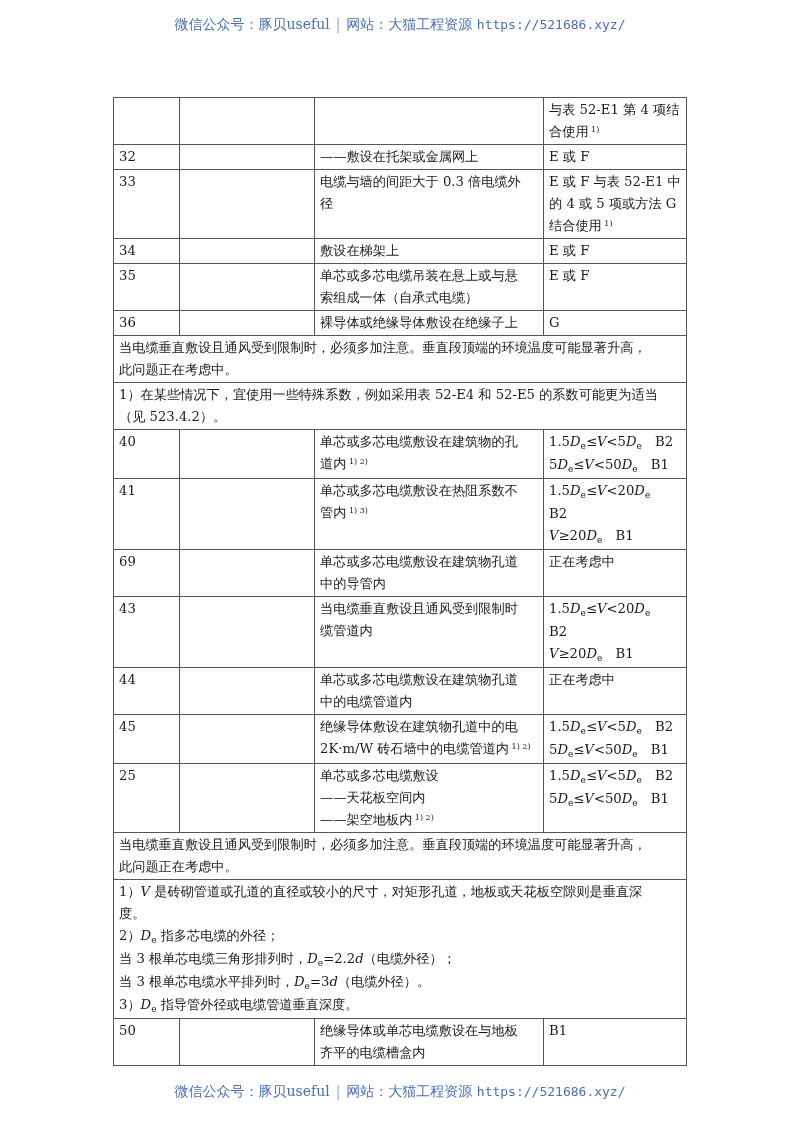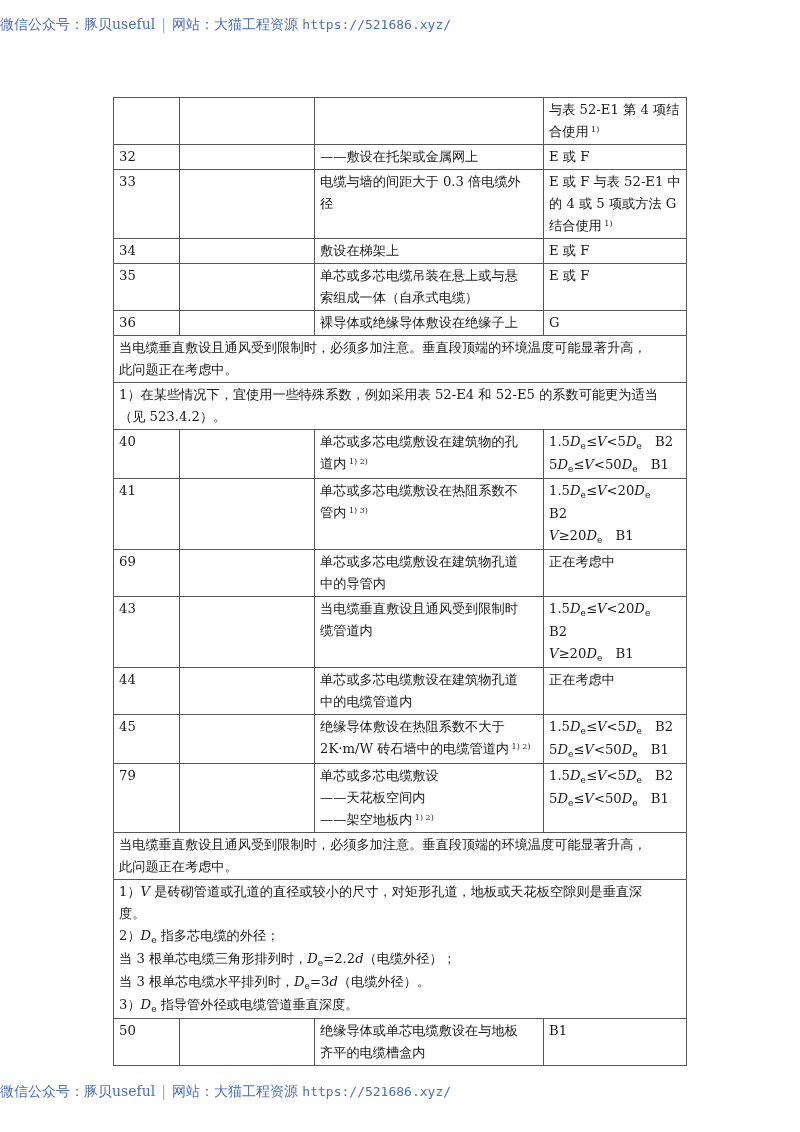--- a/index.html
+++ b/index.html
@@ -1,18 +1,18 @@
 <!DOCTYPE html>
 <html><head>
 <meta charset="utf-8">
 <style>
   html, body { margin: 0; padding: 0; background: #ffffff; }
   body { width: 800px; height: 1132px; position: relative; overflow: hidden;
          font-family: "DejaVu Serif", "Liberation Serif", serif; color: #1a1a1a; }
-  .watermark { position: absolute; left: 0; width: 800px; text-align: left;
+  .watermark { position: absolute; left: 0; width: 800px; text-align: center;
                font-size: 14px; color: #4a6fb5; font-family: "DejaVu Serif", serif; letter-spacing: 0px; }
   .watermark .sep { color: #9aa9c8; margin: 0 6px; }
   .watermark .url { font-family: "DejaVu Sans Mono", "Liberation Mono", monospace; font-size: 13px; }
   #wm-top { top: 16px; }
   #wm-bottom { top: 1083px; }
   table.doc { position: absolute; left: 113px; top: 97px; width: 573px;
               border-collapse: collapse; table-layout: fixed; font-size: 13.2px; line-height: 22px; }
   table.doc td { border: 1px solid #555; vertical-align: top; padding: 1px 5px 1px 5px; }
   col.c1 { width: 66px; } col.c2 { width: 135px; } col.c3 { width: 229px; } col.c4 { width: 143px; }
   sup { font-size: 8px; vertical-align: top; position: relative; top: -2px; }
@@ -168,30 +168,30 @@
           <span class="line">中的电缆管道内</span>
         </td>
         <td>
           <span class="line">正在考虑中</span>
         </td>
       </tr>
       <tr>
         <td>45</td>
         <td></td>
         <td>
-          <span class="line">绝缘导体敷设在热阻系数不大于</span>
+          <span class="line">绝缘导体敷设在建筑物孔道中的电</span>
           <span class="line">2K·m/W 砖石墙中的电缆管道内<sup> 1) 2)</sup></span>
         </td>
         <td>
           <span class="line">1.5<i>D</i><sub>e</sub>≤<i>V</i>&lt;5<i>D</i><sub>e</sub>　B2</span>
           <span class="line">5<i>D</i><sub>e</sub>≤<i>V</i>&lt;50<i>D</i><sub>e</sub>　B1</span>
         </td>
       </tr>
       <tr>
-        <td>79</td>
+        <td>25</td>
         <td></td>
         <td>
           <span class="line">单芯或多芯电缆敷设</span>
           <span class="line">——天花板空间内</span>
           <span class="line">——架空地板内<sup> 1) 2)</sup></span>
         </td>
         <td>
           <span class="line">1.5<i>D</i><sub>e</sub>≤<i>V</i>&lt;5<i>D</i><sub>e</sub>　B2</span>
           <span class="line">5<i>D</i><sub>e</sub>≤<i>V</i>&lt;50<i>D</i><sub>e</sub>　B1</span>
         </td>

